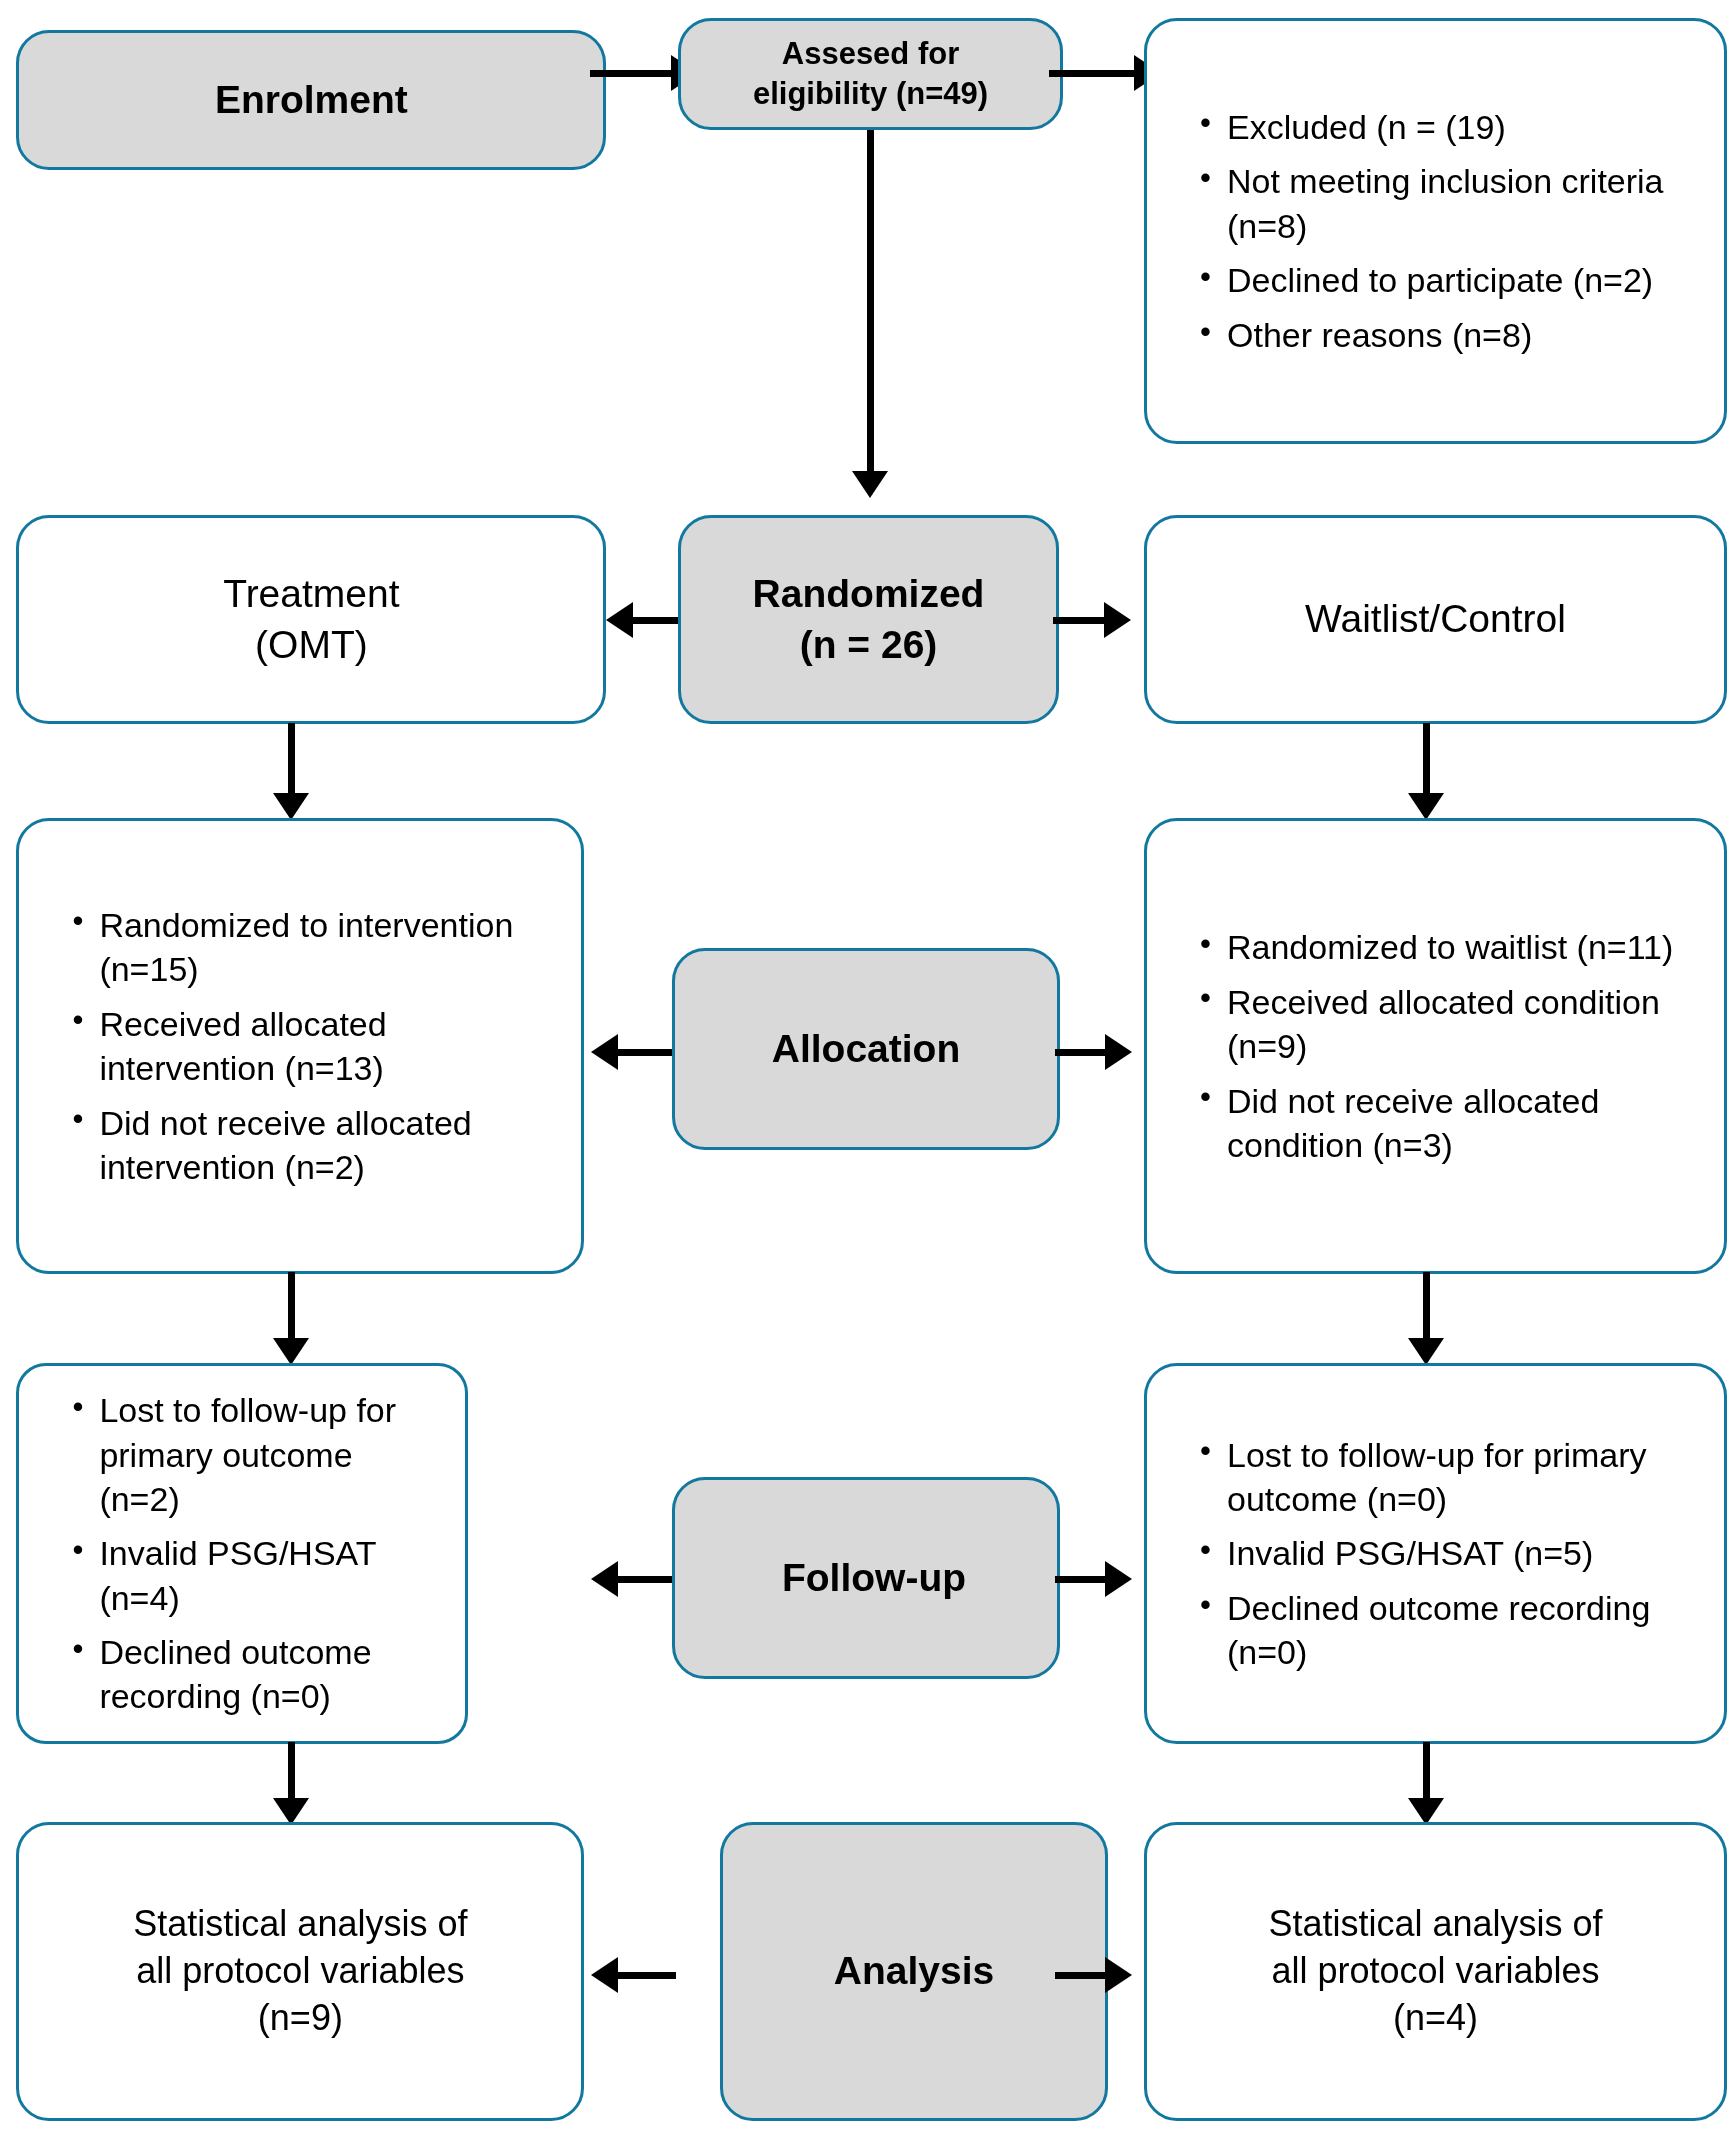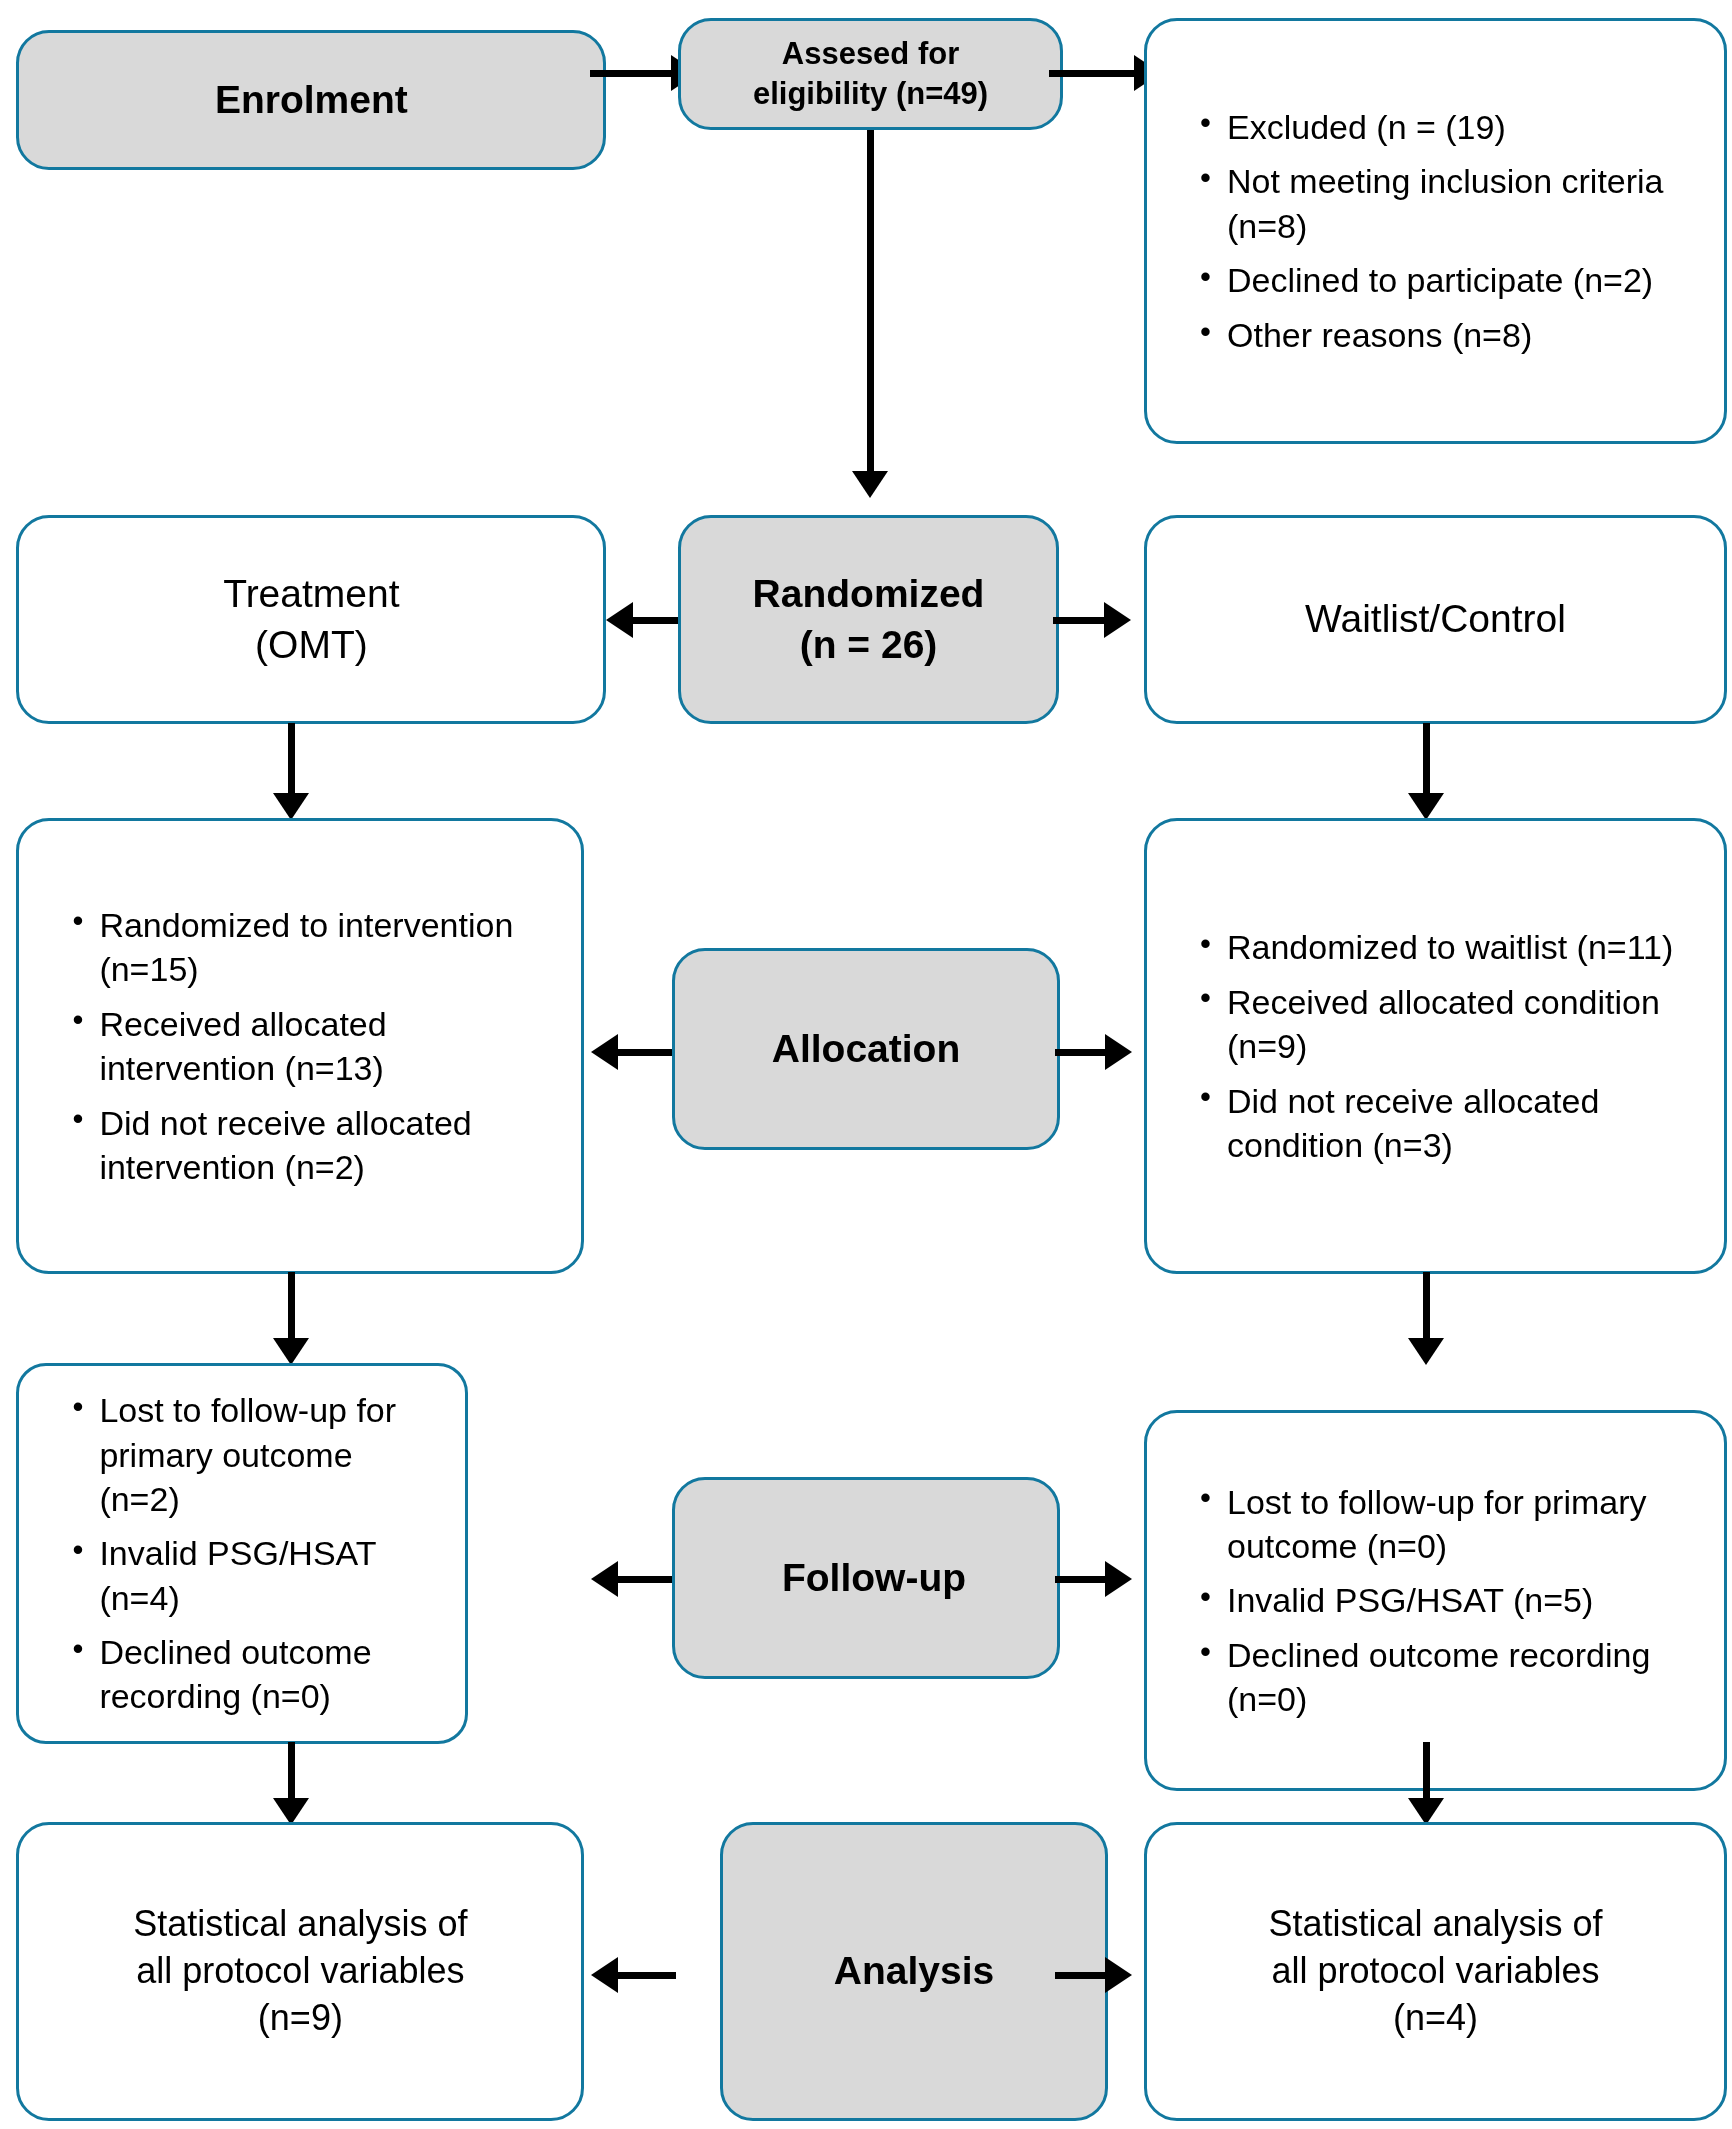--- a/index.html
+++ b/index.html
@@ -159,21 +159,21 @@
   <div class="ahead left" style="left:591px;top:1561px;"></div>
   <div class="hline" style="left:616px;top:1576px;width:60px;"></div>
 
   <div class="box gray bold" style="left:672px;top:1477px;width:388px;height:202px;font-size:39px;padding-left:16px;">
     <span class="ctr">Follow-up</span>
   </div>
 
   <div class="hline" style="left:1055px;top:1576px;width:60px;"></div>
   <div class="ahead right" style="left:1105px;top:1561px;"></div>
 
-  <div class="box" style="left:1144px;top:1410px;width:583px;height:381px;font-size:34px;">
+  <div class="box" style="left:1144px;top:1363px;width:583px;height:381px;font-size:34px;">
     <ul class="bl">
       <li>Lost to follow-up for primary outcome (n=0)</li>
       <li>Invalid PSG/HSAT (n=5)</li>
       <li>Declined outcome recording (n=0)</li>
     </ul>
   </div>
 
   <div class="vline" style="left:288px;top:1742px;height:63px;"></div>
   <div class="ahead down" style="left:273px;top:1798px;"></div>
 

